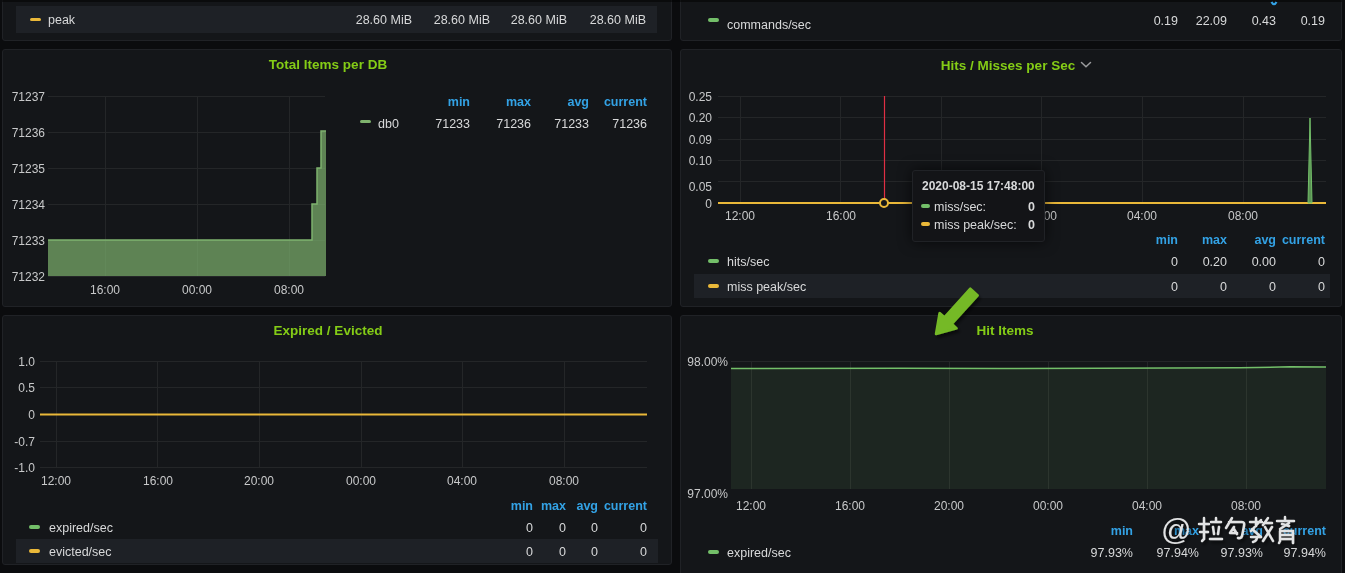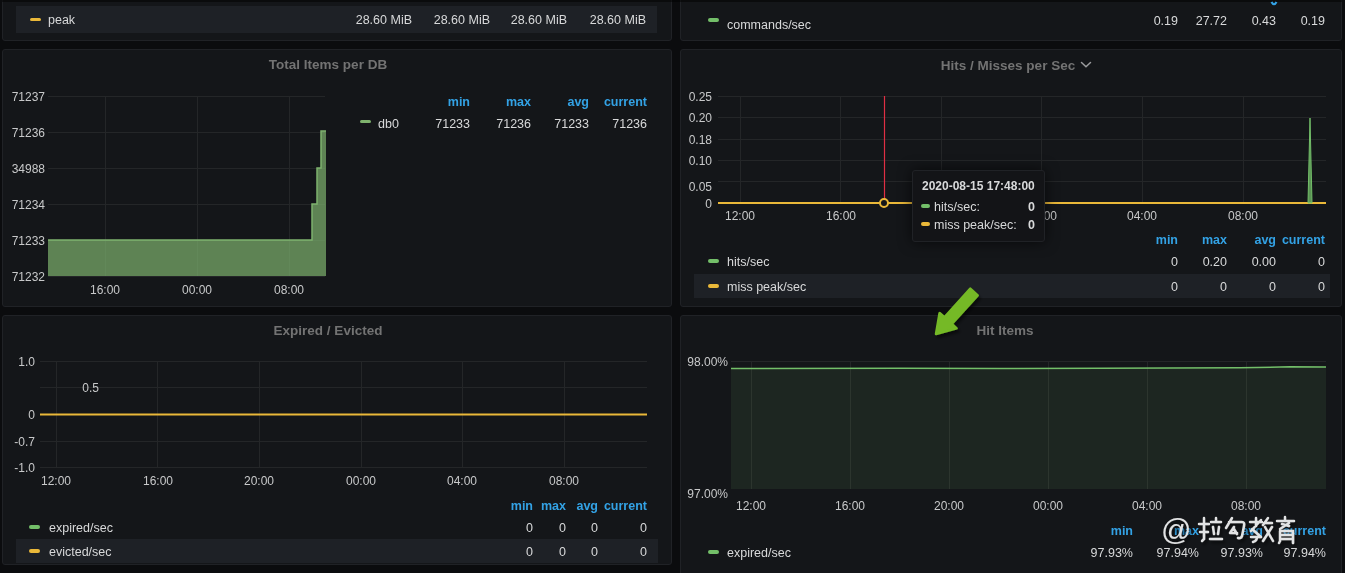--- a/index.html
+++ b/index.html
@@ -1,18 +1,18 @@
 <!DOCTYPE html>
 <html><head><meta charset="utf-8"><style>
 *{margin:0;padding:0;box-sizing:border-box}
 html,body{width:1345px;height:573px;background:#0b0c0e;overflow:hidden;font-family:"Liberation Sans",sans-serif}
 .panel{position:absolute;background:#141619;border:1px solid #202226;border-radius:3px}
 .t{position:absolute;color:#d8d9da;font-size:12.5px;line-height:14px;white-space:nowrap}
 .ax{position:absolute;color:#c8c9ca;font-size:12px;line-height:14px;white-space:nowrap}
-.ti{position:absolute;color:#737373;font-size:13.5px;font-weight:bold;line-height:16px;white-space:nowrap;transform:translateX(-50%)}
+.ti{position:absolute;color:#84cc16;font-size:13.5px;font-weight:bold;line-height:16px;white-space:nowrap;transform:translateX(-50%)}
 .bl{color:#33a2e5;font-weight:bold}
 .b{font-weight:bold}
 .c{transform:translateX(-50%)}
 .hl{position:absolute;background:#1e2126}
 .dash{position:absolute;width:11px;height:3.5px;border-radius:2px}
 svg{position:absolute;left:0;top:0}
 </style></head><body>
 
 <div class="panel" style="left:2px;top:-6px;width:670px;height:47px"></div>
 <div class="panel" style="left:680px;top:-6px;width:662px;height:47px"></div>
@@ -63,49 +63,49 @@
 <div class="dash" style="left:30px;top:17.5px;background:#eab839"></div>
 <div class="t" style="left:48px;top:13px">peak</div>
 <div class="t" style="right:933px;top:13px">28.60 MiB</div>
 <div class="t" style="right:855px;top:13px">28.60 MiB</div>
 <div class="t" style="right:778px;top:13px">28.60 MiB</div>
 <div class="t" style="right:699px;top:13px">28.60 MiB</div>
 
 <div class="dash" style="left:708px;top:18px;background:#73bf69"></div>
 <div class="t" style="left:727px;top:18px">commands/sec</div>
 <div class="t" style="right:167px;top:13.5px">0.19</div>
-<div class="t" style="right:118px;top:13.5px">27.72</div>
+<div class="t" style="right:118px;top:13.5px">22.09</div>
 <div class="t" style="right:69px;top:13.5px">0.43</div>
 <div class="t" style="right:20px;top:13.5px">0.19</div>
 
 <div class="ti" style="left:328px;top:57px">Total Items per DB</div>
 <div class="ax" style="right:1300px;top:89.5px">71237</div>
 <div class="ax" style="right:1300px;top:125.5px">71236</div>
-<div class="ax" style="right:1300px;top:161.5px">34988</div>
+<div class="ax" style="right:1300px;top:161.5px">71235</div>
 <div class="ax" style="right:1300px;top:197.5px">71234</div>
 <div class="ax" style="right:1300px;top:233.5px">71233</div>
 <div class="ax" style="right:1300px;top:269.5px">71232</div>
 <div class="ax c" style="left:105px;top:283px">16:00</div>
 <div class="ax c" style="left:197px;top:283px">00:00</div>
 <div class="ax c" style="left:289px;top:283px">08:00</div>
 <div class="t bl" style="right:875px;top:94.5px">min</div>
 <div class="t bl" style="right:814px;top:94.5px">max</div>
 <div class="t bl" style="right:756px;top:94.5px">avg</div>
 <div class="t bl" style="right:698px;top:94.5px">current</div>
 <div class="dash" style="left:360px;top:119.5px;background:#7eb26d"></div>
 <div class="t" style="left:378px;top:116.5px">db0</div>
 <div class="t" style="right:875px;top:116.5px">71233</div>
 <div class="t" style="right:814px;top:116.5px">71236</div>
 <div class="t" style="right:756px;top:116.5px">71233</div>
 <div class="t" style="right:698px;top:116.5px">71236</div>
 
 <div class="ti" style="left:1008px;top:58px">Hits / Misses per Sec</div>
 <div class="ax" style="right:633px;top:89.5px">0.25</div>
 <div class="ax" style="right:633px;top:111px">0.20</div>
-<div class="ax" style="right:633px;top:132.5px">0.18</div>
+<div class="ax" style="right:633px;top:132.5px">0.09</div>
 <div class="ax" style="right:633px;top:153.5px">0.10</div>
 <div class="ax" style="right:633px;top:180px">0.05</div>
 <div class="ax" style="right:633px;top:196.5px">0</div>
 <div class="ax c" style="left:740px;top:209px">12:00</div>
 <div class="ax c" style="left:841px;top:209px">16:00</div>
 <div class="ax c" style="left:941px;top:209px">20:00</div>
 <div class="ax c" style="left:1042px;top:209px">00:00</div>
 <div class="ax c" style="left:1142px;top:209px">04:00</div>
 <div class="ax c" style="left:1243px;top:209px">08:00</div>
 <div class="t bl" style="right:167px;top:232.5px">min</div>
@@ -120,21 +120,21 @@
 <div class="t" style="right:20px;top:254.5px">0</div>
 <div class="dash" style="left:708px;top:284px;background:#eab839"></div>
 <div class="t" style="left:727px;top:279.5px">miss peak/sec</div>
 <div class="t" style="right:167px;top:279.5px">0</div>
 <div class="t" style="right:118px;top:279.5px">0</div>
 <div class="t" style="right:69px;top:279.5px">0</div>
 <div class="t" style="right:20px;top:279.5px">0</div>
 
 <div class="ti" style="left:328px;top:323px">Expired / Evicted</div>
 <div class="ax" style="right:1310px;top:354.5px">1.0</div>
-<div class="ax" style="right:1246px;top:381px">0.5</div>
+<div class="ax" style="right:1310px;top:381px">0.5</div>
 <div class="ax" style="right:1310px;top:407.5px">0</div>
 <div class="ax" style="right:1310px;top:434.5px">-0.7</div>
 <div class="ax" style="right:1310px;top:461px">-1.0</div>
 <div class="ax c" style="left:56px;top:474px">12:00</div>
 <div class="ax c" style="left:158px;top:474px">16:00</div>
 <div class="ax c" style="left:259px;top:474px">20:00</div>
 <div class="ax c" style="left:361px;top:474px">00:00</div>
 <div class="ax c" style="left:462px;top:474px">04:00</div>
 <div class="ax c" style="left:564px;top:474px">08:00</div>
 <div class="t bl" style="right:812px;top:498.5px">min</div>
@@ -170,21 +170,21 @@
 <div class="dash" style="left:708px;top:550px;background:#73bf69"></div>
 <div class="t" style="left:727px;top:545.5px">expired/sec</div>
 <div class="t" style="right:212px;top:545.5px">97.93%</div>
 <div class="t" style="right:146px;top:545.5px">97.94%</div>
 <div class="t" style="right:82px;top:545.5px">97.93%</div>
 <div class="t" style="right:19px;top:545.5px">97.94%</div>
 
 <div style="position:absolute;left:912px;top:170px;width:133px;height:72px;background:#131417;border:1px solid #202226;border-radius:3px;box-shadow:0 0 14px rgba(0,0,0,0.65);z-index:5"></div>
 <div class="t b" style="left:922px;top:179px;z-index:6;font-size:12px">2020-08-15 17:48:00</div>
 <div class="dash" style="left:921px;top:204px;width:9px;background:#73bf69;z-index:6"></div>
-<div class="t" style="left:934px;top:199.5px;z-index:6">hits/sec:</div>
+<div class="t" style="left:934px;top:199.5px;z-index:6">miss/sec:</div>
 <div class="t b" style="right:310px;top:199.5px;z-index:6">0</div>
 <div class="dash" style="left:921px;top:222px;width:9px;background:#eab839;z-index:6"></div>
 <div class="t" style="left:934px;top:217.5px;z-index:6">miss peak/sec:</div>
 <div class="t b" style="right:310px;top:217.5px;z-index:6">0</div>
 
 <svg width="1345" height="573" viewBox="0 0 1345 573" style="z-index:7">
 <defs>
       <filter id="sh" x="-30%" y="-30%" width="160%" height="160%">
         <feDropShadow dx="2" dy="3" stdDeviation="1.6" flood-color="#000" flood-opacity="0.5"></feDropShadow>
       </filter>

